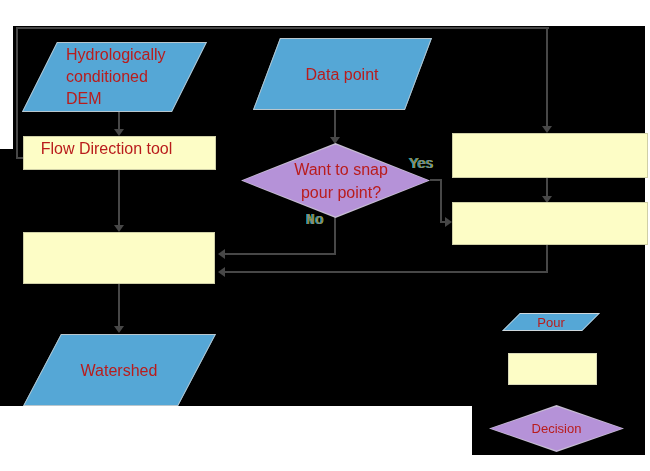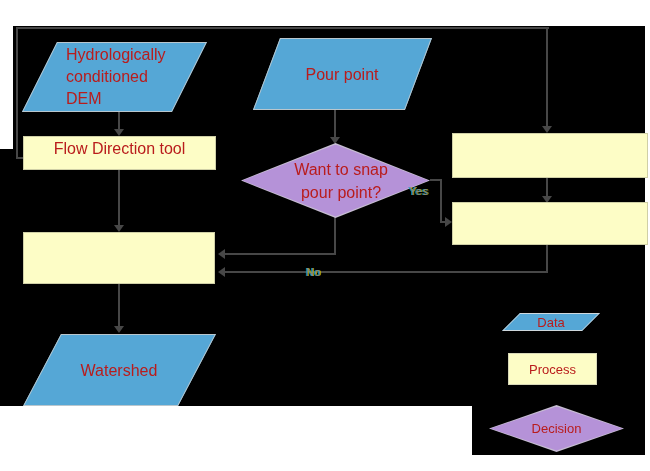--- a/index.html
+++ b/index.html
@@ -20,22 +20,22 @@
   .shape-label.left{justify-content:flex-start;text-align:left;}
   .legend-label{font-size:13px;}
 
   
   .line{position:absolute;background:#474747;}
   .arrow{position:absolute;width:0;height:0;}
   .arrow.down{border-left:5px solid transparent;border-right:5px solid transparent;border-top:7px solid #474747;}
   .arrow.left{border-top:5px solid transparent;border-bottom:5px solid transparent;border-right:7px solid #474747;}
   .arrow.right{border-top:5px solid transparent;border-bottom:5px solid transparent;border-left:7px solid #474747;}
 
-  .branch-label{position:absolute;font-size:11px;color:#7d8a93;letter-spacing:0.5px;
-                text-shadow:1px 0 rgba(198,178,0,0.85),-1px 0 rgba(0,168,208,0.85);margin-top:30px;}
+  .branch-label{position:absolute;font-size:14px;color:#7d8a93;letter-spacing:0.5px;
+                text-shadow:1px 0 rgba(198,178,0,0.85),-1px 0 rgba(0,168,208,0.85);}
 </style>
 </head>
 <body>
 
 <div id="stage">
 
   <div class="bg" style="left:13px;top:26px;width:632px;height:380px;"></div>
   <div class="bg" style="left:0px;top:149px;width:14px;height:257px;"></div>
   <div class="bg" style="left:472px;top:406px;width:173px;height:49px;"></div>
 
@@ -70,46 +70,45 @@
   <div class="arrow left" style="left:218px;top:249px;"></div>
 
   <div class="line" style="left:546px;top:245px;width:2px;height:28px;"></div>
   <div class="line" style="left:225px;top:271px;width:323px;height:2px;"></div>
   <div class="arrow left" style="left:218px;top:267px;"></div>
 
   <div class="para-node" style="left:57px;top:42px;width:150px;height:70px;transform:skewX(-26.6deg);"></div>
   <div class="shape-label left" style="left:66px;top:42px;width:118px;height:70px;line-height:22px;">Hydrologically conditioned DEM</div>
 
   <div class="para-node" style="left:280px;top:38px;width:152px;height:72px;transform:skewX(-20.6deg);"></div>
-  <div class="shape-label" style="left:262px;top:38px;width:160px;height:72px;">Pour point</div>
+  <div class="shape-label" style="left:262px;top:38px;width:160px;height:72px;">Data point</div>
 
   <div class="rect-node" style="left:23px;top:136px;width:193px;height:34px;"></div>
-  <div class="shape-label" style="left:23px;top:136px;width:193px;height:24px;">Flow Direction tool</div>
+  <div class="shape-label" style="left:10px;top:136px;width:193px;height:24px;">Flow Direction tool</div>
 
   <div class="rect-node" style="left:452px;top:133px;width:196px;height:45px;"></div>
 
   <div class="rect-node" style="left:452px;top:202px;width:196px;height:43px;"></div>
 
   <div class="diamond-outer" style="left:241px;top:143px;width:189px;height:75px;">
     <div class="diamond-inner"></div>
   </div>
   <div class="shape-label" style="left:276px;top:143px;width:130px;height:75px;line-height:23px;">Want to snap pour point?</div>
 
   <div class="rect-node" style="left:23px;top:232px;width:192px;height:52px;"></div>
 
   <div class="para-node" style="left:61px;top:334px;width:155px;height:72px;transform:skewX(-27.8deg);"></div>
   <div class="shape-label" style="left:44px;top:334px;width:150px;height:72px;">Watershed</div>
 
   <div class="branch-label" style="left:409px;top:155px;">Yes</div>
-  <div class="branch-label" style="left:306px;top:236px;">No</div>
+  <div class="branch-label" style="left:306px;top:212px;font-family:Liberation Mono, monospace;">No</div>
 
   <div class="para-node" style="left:520px;top:313px;width:80px;height:18px;transform:skewX(-45deg);border-color:#cfd8dd;"></div>
-  <div class="shape-label legend-label" style="left:502px;top:313px;width:98px;height:18px;">Data</div>
+  <div class="shape-label legend-label" style="left:502px;top:313px;width:98px;height:18px;">Pour</div>
 
   <div class="rect-node" style="left:508px;top:353px;width:89px;height:32px;border-color:#d8d8b8;"></div>
-  <div class="shape-label legend-label" style="left:508px;top:353px;width:89px;height:32px;">Process</div>
 
   <div class="diamond-outer" style="left:489px;top:405px;width:135px;height:47px;">
     <div class="diamond-inner"></div>
   </div>
   <div class="shape-label legend-label" style="left:489px;top:405px;width:135px;height:47px;">Decision</div>
 
 </div>
 
 </body></html>

